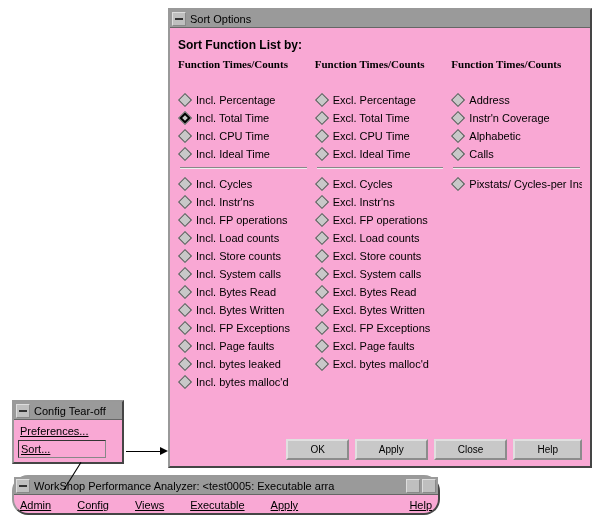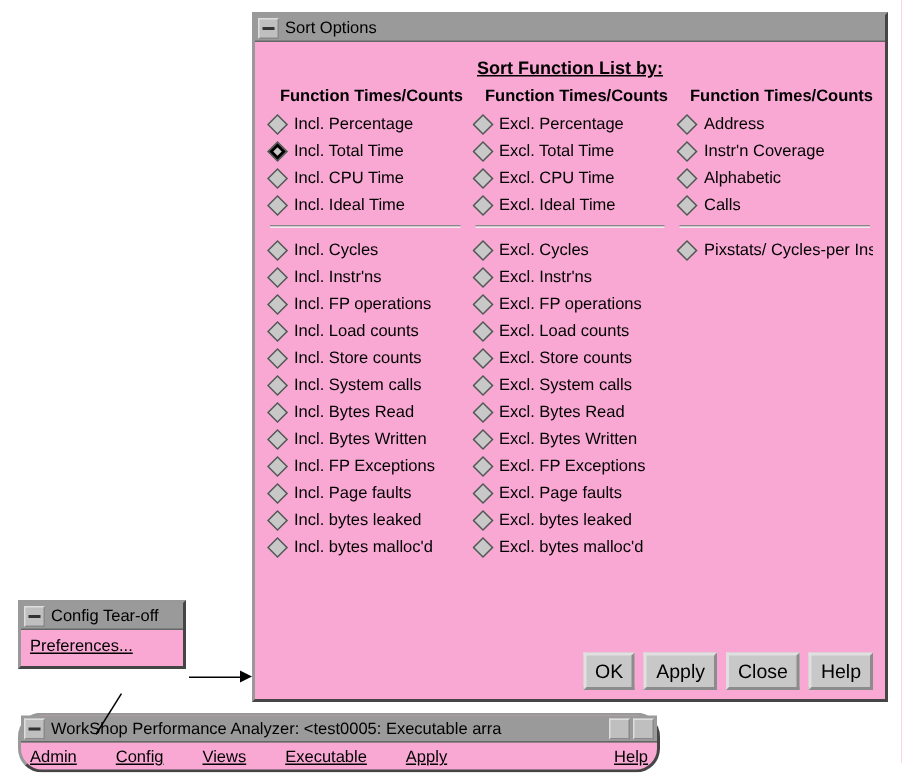--- a/index.html
+++ b/index.html
@@ -47,39 +47,39 @@
   }
 
   
   #sort-dialog { left: 168px; top: 8px; width: 424px; height: 460px; }
   #sort-dialog .body {
     position: relative;
     padding: 6px 8px 6px 8px;
     height: calc(100% - 18px);
   }
   .sort-header {
-    text-align: center;
+    text-align: left;
     font-weight: bold;
     margin: 4px 0 6px 0;
     font-size: 12px;
-    text-decoration: underline;
   }
   .cols {
     display: flex;
     gap: 6px;
   }
   .col {
     flex: 1;
     min-width: 0;
   }
   .col-header {
     font-weight: bold;
     font-size: 11px;
-    text-align: right;
-    margin-bottom: 4px;
+    text-align: left;
+    margin-bottom: 21px;
+    font-family: Liberation Serif, serif;
   }
   .opt {
     display: flex;
     align-items: center;
     height: 18px;
     padding-left: 2px;
     white-space: nowrap;
     overflow: hidden;
   }
   .opt .diamond {
@@ -102,22 +102,22 @@
   .button-row {
     position: absolute;
     right: 8px;
     bottom: 6px;
     display: flex;
     gap: 6px;
   }
   .motif-btn {
     background: #c8c8c8;
     border: 2px outset #e0e0e0;
-    padding: 3px 6px;
-    font-size: 13px;
+    padding: 3px 22px;
+    font-size: 10px;
     font-family: inherit;
     cursor: pointer;
   }
 
   
   #tearoff { left: 12px; top: 400px; width: 112px; }
   #tearoff .body { padding: 2px 16px 4px 4px; }
   .tearoff-item {
     height: 18px;
     display: flex;
@@ -301,24 +301,20 @@
               <span class="diamond"></span>
               <span>Excl. Bytes Written</span>
             </div>
             <div class="opt">
               <span class="diamond"></span>
               <span>Excl. FP Exceptions</span>
             </div>
             <div class="opt">
               <span class="diamond"></span>
               <span>Excl. Page faults</span>
-            </div>
-            <div class="opt">
-              <span class="diamond"></span>
-              <span>Excl. bytes leaked</span>
             </div>
             <div class="opt">
               <span class="diamond"></span>
               <span>Excl. bytes malloc'd</span>
             </div>
           </div>
       </div>
       <div class="col">
         <div class="col-header">Function Times/Counts</div>
         <div id="col3a">
@@ -359,20 +355,21 @@
 
 <div id="tearoff" class="motif-window">
   <div class="titlebar">
     <div class="sysbox">
         <span></span>
       </div>
     <div class="titlebar-title">Config Tear-off</div>
   </div>
   <div class="body" id="tearoff-body">
       <div class="tearoff-item">Preferences...</div>
+      <div class="tearoff-item sel">Sort...</div>
     </div>
 </div>
 
 <div id="analyzer" class="motif-window">
   <div class="titlebar">
     <div class="sysbox">
         <span></span>
       </div>
     <div class="titlebar-title">WorkShop Performance Analyzer: &lt;test0005: Executable arra</div>
     <div class="winbox"></div>

